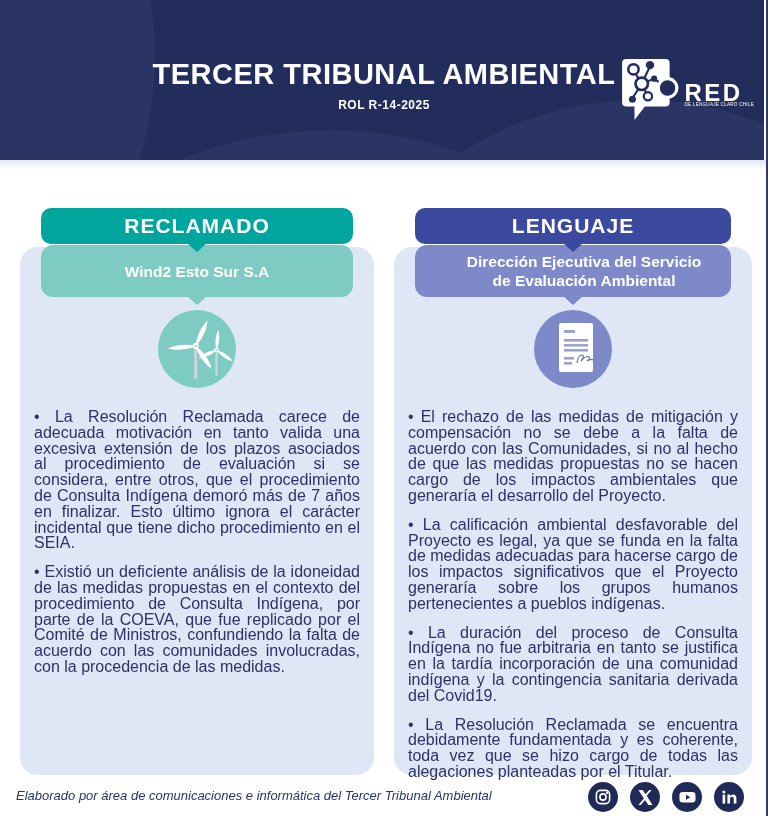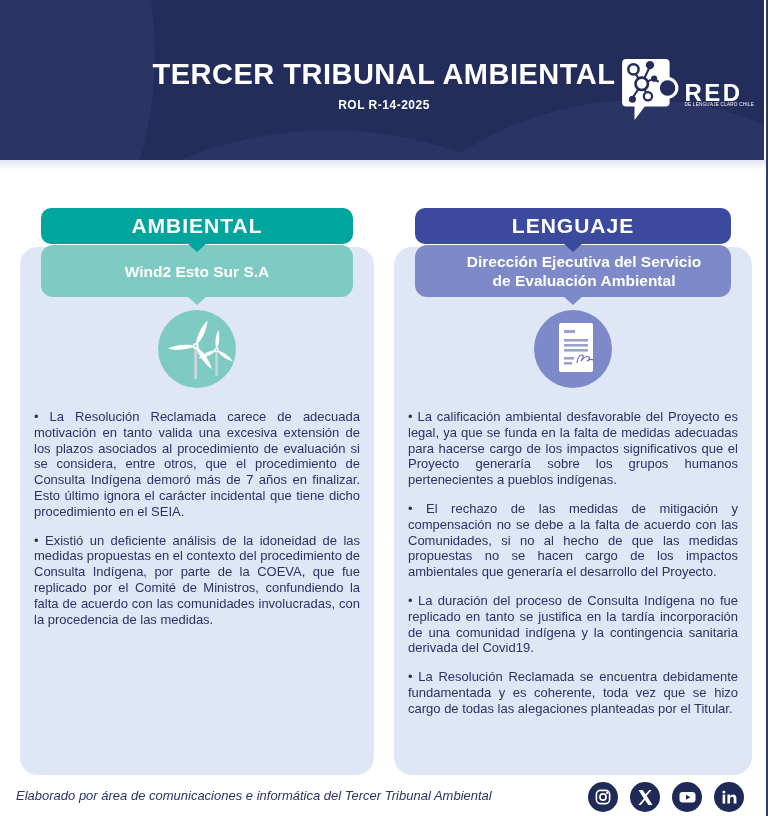--- a/index.html
+++ b/index.html
@@ -41,21 +41,21 @@
   .col.right .role-box .tip{border-top-color:var(--indigo);}
   .name-box{position:relative;margin:1px 21px 0;min-height:52px;border-radius:12px;display:flex;align-items:center;justify-content:center;text-align:center;color:#fff;font-weight:bold;font-size:15.5px;line-height:19px;padding:6px 26px;z-index:2;}
   .col.left .name-box{background:var(--teal_light);}
   .col.right .name-box{background:var(--periwinkle);padding-left:48px;}
   .col.left .name-box .tip{border-top-color:var(--teal_light);}
   .col.right .name-box .tip{border-top-color:var(--periwinkle);}
   .icon-circle{position:relative;width:78px;height:78px;border-radius:50%;margin:13px auto 0;z-index:1;display:flex;align-items:center;justify-content:center;}
   .col.left .icon-circle{background:var(--teal_light);}
   .col.right .icon-circle{background:var(--periwinkle);}
   .bullets{position:relative;margin:21px 14px 0;z-index:2;}
-  .bullet{font-size:13px;line-height:15.8px;color:var(--text);text-align:justify;margin-bottom:13px;}
+  .bullet{font-size:16px;line-height:15.8px;color:var(--text);text-align:justify;margin-bottom:13px;}
 
   
   .credit{position:absolute;left:16px;top:788px;font-size:13px;font-style:italic;color:var(--text);}
   .social{position:absolute;left:588px;top:782px;display:flex;gap:12px;}
   .social a{width:30px;height:30px;border-radius:50%;background:var(--social_bg);display:flex;align-items:center;justify-content:center;text-decoration:none;}
   .edge-line{position:absolute;right:0;top:0;width:2px;height:816px;background:var(--edge_line);z-index:6;}
 </style>
 </head>
 <body>
 
@@ -94,21 +94,21 @@
         <span class="logo-name">RED</span>
         <span class="logo-tagline">DE LENGUAJE CLARO CHILE</span>
       </span>
     </div>
   </div>
   <div class="banner-shadow"></div>
 
   <div class="col left">
     <div class="card-bg"></div>
     <div class="role-box">
-      <span>AMBIENTAL</span>
+      <span>RECLAMADO</span>
       <span class="tip"></span>
     </div>
     <div class="name-box">
       <span>Wind2 Esto Sur S.A</span>
       <span class="tip"></span>
     </div>
     <div class="icon-circle">
       <svg width="78" height="78" viewBox="0 0 78 78">
         <rect x="36.2" y="36" width="3" height="33" fill="#ccd4de"></rect>
         <rect x="57.3" y="40" width="2.4" height="26" fill="#ccd4de"></rect>
@@ -166,23 +166,23 @@
           <rect x="30" y="29" width="24" height="2.6"></rect>
           <rect x="30" y="34" width="24" height="2.6"></rect>
           <rect x="30" y="39" width="24" height="2.6"></rect>
           <rect x="30" y="47" width="10" height="2.6"></rect>
           <rect x="30" y="52" width="8" height="2.6"></rect>
         </g>
         <path d="M43 53 q1 -8 5 -8 q3 0 -1 6 q5 -6 8 -4 q2 1.6 -2 4 q4 -2.6 6 -1" fill="none" stroke="#6470b5" stroke-width="1.2"></path>
       </svg>
     </div>
     <div class="bullets">
+      <p class="bullet">• El rechazo de las medidas de mitigación y compensación no se debe a la falta de acuerdo con las Comunidades, si no al hecho de que las medidas propuestas no se hacen cargo de los impactos ambientales que generaría el desarrollo del Proyecto.</p>
       <p class="bullet">• La calificación ambiental desfavorable del Proyecto es legal, ya que se funda en la falta de medidas adecuadas para hacerse cargo de los impactos significativos que el Proyecto generaría sobre los grupos humanos pertenecientes a pueblos indígenas.</p>
-      <p class="bullet">• El rechazo de las medidas de mitigación y compensación no se debe a la falta de acuerdo con las Comunidades, si no al hecho de que las medidas propuestas no se hacen cargo de los impactos ambientales que generaría el desarrollo del Proyecto.</p>
-      <p class="bullet">• La duración del proceso de Consulta Indígena no fue replicado en tanto se justifica en la tardía incorporación de una comunidad indígena y la contingencia sanitaria derivada del Covid19.</p>
+      <p class="bullet">• La duración del proceso de Consulta Indígena no fue arbitraria en tanto se justifica en la tardía incorporación de una comunidad indígena y la contingencia sanitaria derivada del Covid19.</p>
       <p class="bullet">• La Resolución Reclamada se encuentra debidamente fundamentada y es coherente, toda vez que se hizo cargo de todas las alegaciones planteadas por el Titular.</p>
     </div>
   </div>
 
   <div class="credit">Elaborado por área de comunicaciones e informática del Tercer Tribunal Ambiental</div>
   <div class="social">
     <a href="#">
       <svg width="16" height="16" viewBox="0 0 16 16">
         <rect x="1.4" y="1.4" width="13.2" height="13.2" rx="4" fill="none" stroke="#ffffff" stroke-width="1.6"></rect>
         <circle cx="8" cy="8" r="3.1" fill="none" stroke="#ffffff" stroke-width="1.6"></circle>

